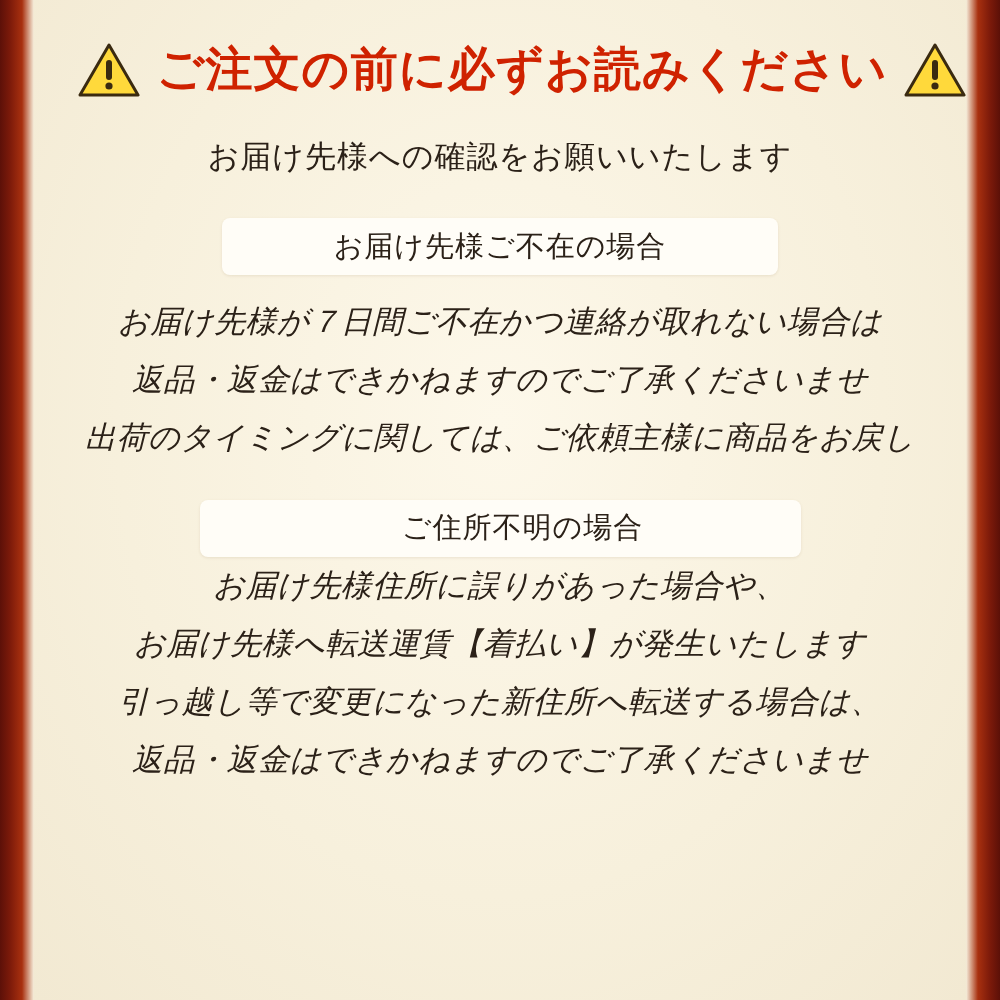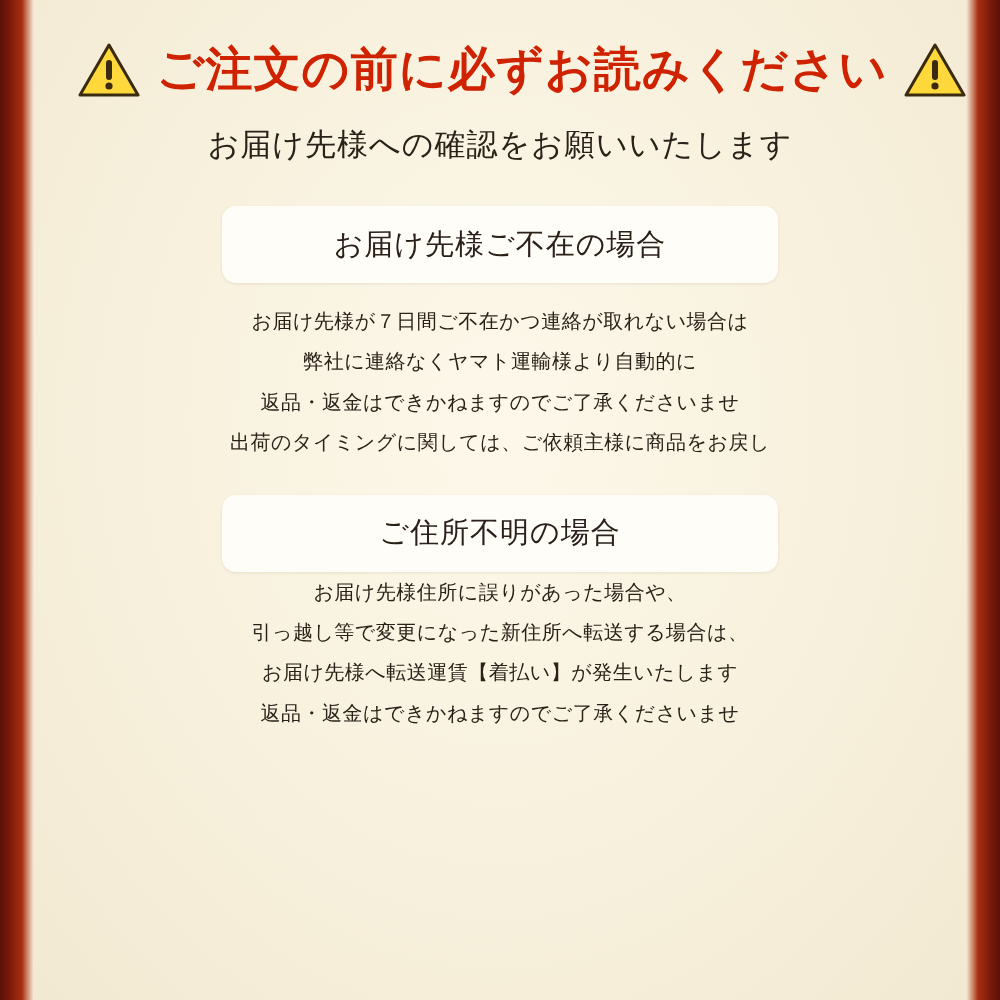--- a/index.html
+++ b/index.html
@@ -66,34 +66,34 @@
     font-size: 47px;
     font-weight: bold;
     color: #cf2200;
     letter-spacing: 1px;
     white-space: nowrap;
     line-height: 1.1;
     font-family: "Liberation Serif", "DejaVu Serif", serif;
   }
 
   .subtitle {
-    margin-top: 26px;
+    margin-top: 38px;
     font-size: 31px;
     color: #2b2118;
     letter-spacing: 1px;
     white-space: nowrap;
   }
 
   
   .pill {
     margin-top: 40px;
     width: 556px;
-    height: 77px;
+    height: 57px;
     background: #fffdf7;
-    border-radius: 14px;
+    border-radius: 8px;
     box-shadow: 0 1px 3px rgba(120, 90, 50, 0.12);
     display: flex;
     align-items: center;
     justify-content: center;
   }
   .pill-text {
     font-size: 29px;
     color: #2b2118;
     letter-spacing: 1px;
     white-space: nowrap;
@@ -102,29 +102,31 @@
   
   .lines {
     margin-top: 22px;
     display: flex;
     flex-direction: column;
     align-items: center;
     gap: 8px;
     width: 100%;
   }
   .line {
-    font-size: 20px;
+    font-size: 31px;
     color: #2b2118;
     letter-spacing: 0.5px;
     white-space: nowrap;
     line-height: 1.62;
+    font-style: italic;
   }
 
   .pill.second {
     margin-top: 36px;
+    padding-left: 45px;
   }
   .lines.second {
     margin-top: 4px;
   }
 </style>
 </head>
 <body>
 
 <div class="page">
   <div class="inner">
@@ -145,29 +147,28 @@
       </svg>
     </div>
 
     <div class="subtitle">お届け先様への確認をお願いいたします</div>
 
     <div class="pill">
       <span class="pill-text">お届け先様ご不在の場合</span>
     </div>
     <div class="lines">
       <div class="line">お届け先様が７日間ご不在かつ連絡が取れない場合は</div>
-      <div class="line">弊社に連絡なくヤマト運輸様より自動的に</div>
       <div class="line">返品・返金はできかねますのでご了承くださいませ</div>
       <div class="line">出荷のタイミングに関しては、ご依頼主様に商品をお戻し</div>
     </div>
 
     <div class="pill second">
       <span class="pill-text">ご住所不明の場合</span>
     </div>
     <div class="lines second">
       <div class="line">お届け先様住所に誤りがあった場合や、</div>
+      <div class="line">お届け先様へ転送運賃【着払い】が発生いたします</div>
       <div class="line">引っ越し等で変更になった新住所へ転送する場合は、</div>
-      <div class="line">お届け先様へ転送運賃【着払い】が発生いたします</div>
       <div class="line">返品・返金はできかねますのでご了承くださいませ</div>
     </div>
 
   </div>
 </div>
 
 </body></html>

